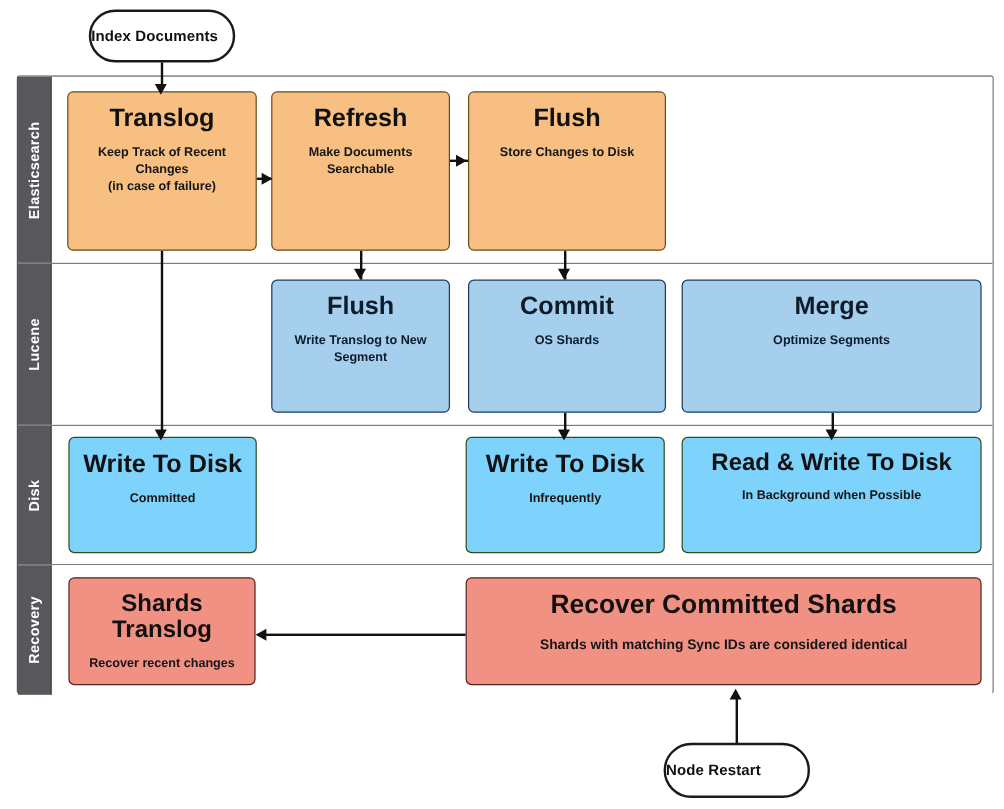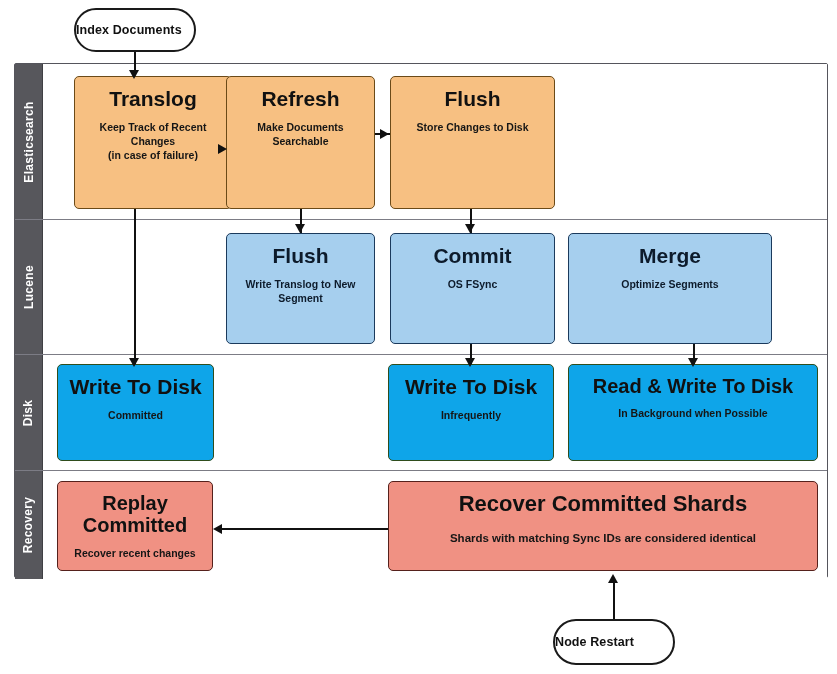--- a/index.html
+++ b/index.html
@@ -98,21 +98,21 @@
     margin-top: 9px;
     font-size: 10.5px;
     font-weight: bold;
     color: #161616;
     text-align: center;
     line-height: 1.38;
     padding: 0 6px;
   }
   .node.es  { background: #f7c082; border-color: #6b4a18; }
   .node.lu  { background: #a6cfee; border-color: #1b3a5c; }
-  .node.dk  { background: #0ea5e9; border-color: #2f4d1c; }
+  .node.dk  { background: #7dd3fc; border-color: #2f4d1c; }
   .node.rc  { background: #f09183; border-color: #55211c; }
   .node.lu .title, .node.lu .sub { color: #0d1b2b; }
   .node.wide .title { font-size: 20px; }
   .node.big   .title { font-size: 22px; }
   .node.big   .sub   { margin-top: 14px; font-size: 11.5px; }
 
   
   .conn { position: absolute; background: #111111; z-index: 3; }
   .conn.v { width: 1.8px; }
   .conn.h { height: 1.8px; }
@@ -201,21 +201,21 @@
 
   <div class="conn v" style="left:693px; top:344px; height:20px;"></div>
   <div class="arrow down" style="left:688px; top:358px;"></div>
 
   <div class="conn h" style="left:220px; top:528px; width:168px;"></div>
   <div class="arrow left" style="left:213px; top:523.5px;"></div>
 
   <div class="conn v" style="left:613px; top:580px; height:40px;"></div>
   <div class="arrow up" style="left:608px; top:574px;"></div>
 
-  <div class="node es" style="left:56px; top:76px; width:158px; height:133px;margin-left:18px;">
+  <div class="node es" style="left:56px; top:76px; width:158px; height:133px;">
     <div class="title">Translog</div>
     <div class="sub">Keep Track of Recent Changes<br>(in case of failure)</div>
   </div>
 
   <div class="node es" style="left:226px; top:76px; width:149px; height:133px;">
     <div class="title">Refresh</div>
     <div class="sub">Make Documents Searchable</div>
   </div>
 
   <div class="node es" style="left:390px; top:76px; width:165px; height:133px;">
@@ -223,45 +223,45 @@
     <div class="sub">Store Changes to Disk</div>
   </div>
 
   <div class="node lu" style="left:226px; top:233px; width:149px; height:111px;">
     <div class="title">Flush</div>
     <div class="sub">Write Translog to New Segment</div>
   </div>
 
   <div class="node lu" style="left:390px; top:233px; width:165px; height:111px;">
     <div class="title">Commit</div>
-    <div class="sub">OS FSync</div>
-  </div>
-
-  <div class="node lu" style="left:568px; top:233px; width:204px; height:111px;">
+    <div class="sub">OS Shards</div>
+  </div>
+
+  <div class="node lu" style="left:568px; top:233px; width:250px; height:111px;">
     <div class="title">Merge</div>
     <div class="sub">Optimize Segments</div>
   </div>
 
   <div class="node dk" style="left:57px; top:364px; width:157px; height:97px;">
     <div class="title">Write To Disk</div>
     <div class="sub">Committed</div>
   </div>
 
   <div class="node dk" style="left:388px; top:364px; width:166px; height:97px;">
     <div class="title">Write To Disk</div>
     <div class="sub">Infrequently</div>
   </div>
 
   <div class="node dk wide" style="left:568px; top:364px; width:250px; height:97px;">
     <div class="title">Read &amp; Write To Disk</div>
     <div class="sub">In Background when Possible</div>
   </div>
 
   <div class="node rc" style="left:57px; top:481px; width:156px; height:90px;">
-    <div class="title two-line">Replay Committed</div>
+    <div class="title two-line">Shards Translog</div>
     <div class="sub">Recover recent changes</div>
   </div>
 
   <div class="node rc big" style="left:388px; top:481px; width:430px; height:90px;">
     <div class="title">Recover Committed Shards</div>
     <div class="sub">Shards with matching Sync IDs are considered identical</div>
   </div>
 
   <div class="terminator" style="left:553px; top:619px; width:122px; height:46px;">
     <span>Node Restart</span>

